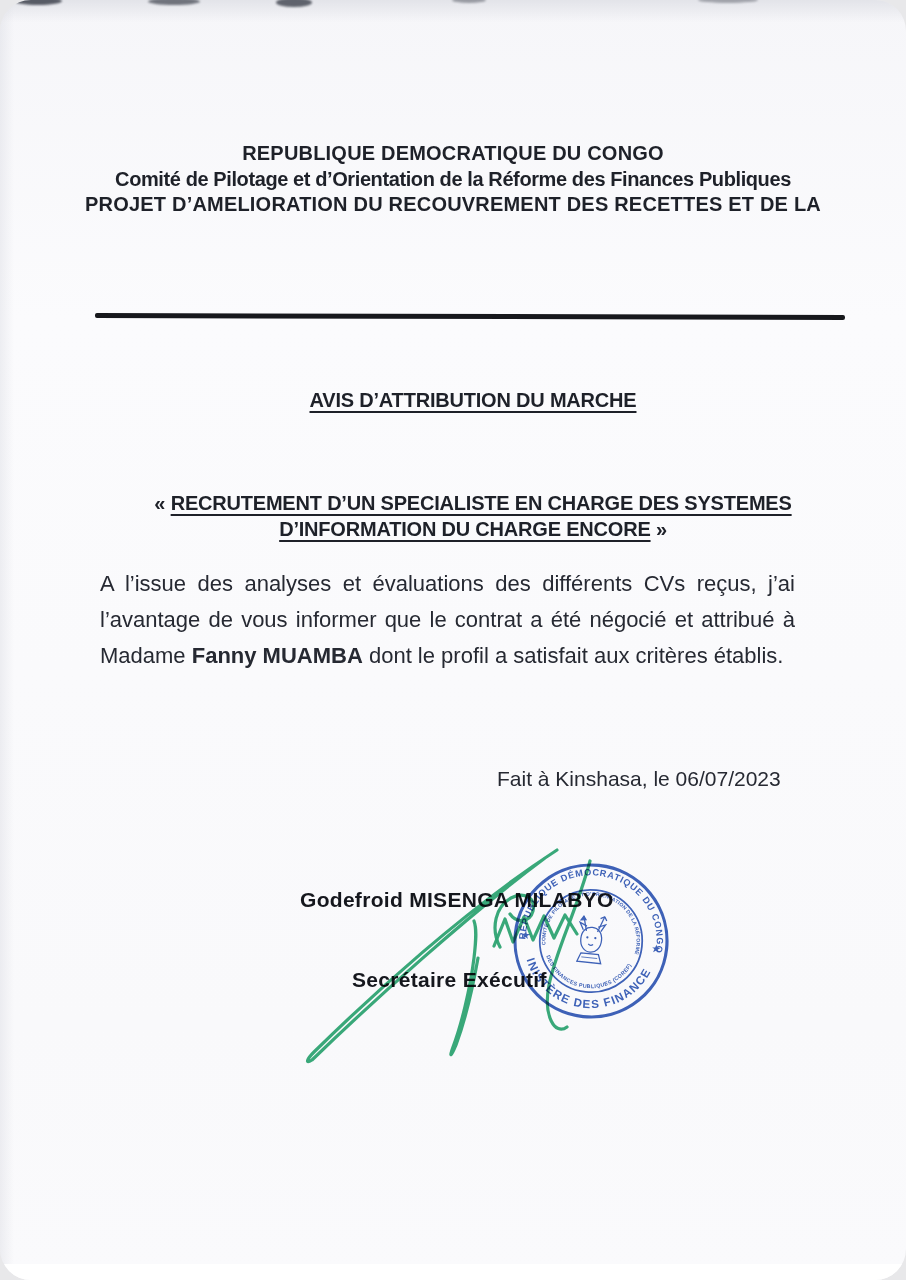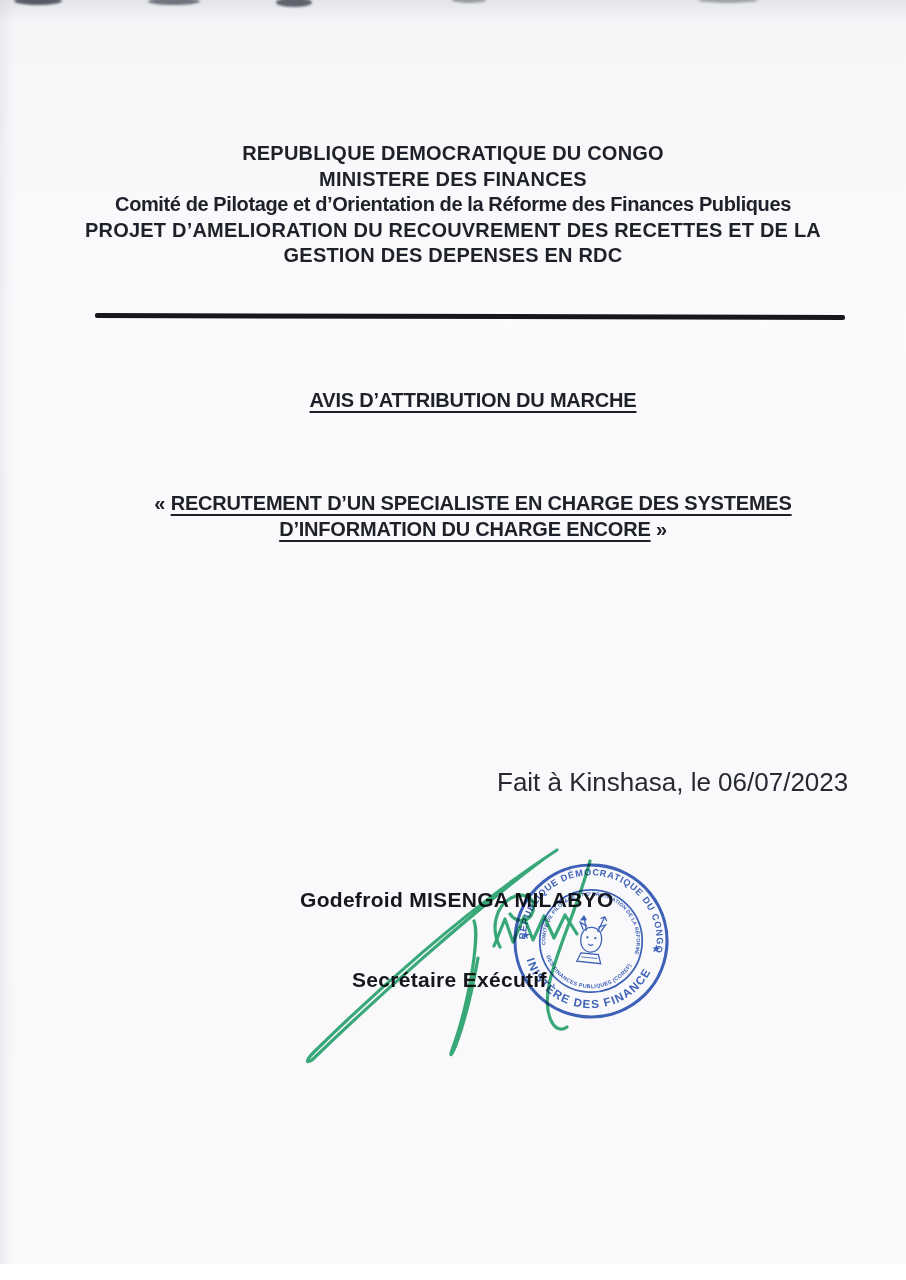--- a/index.html
+++ b/index.html
@@ -7,20 +7,21 @@
   body { font-family: "Liberation Sans", sans-serif; }
 
   #doc {
     position: relative;
     width: 906px;
     height: 1280px;
     margin: 0 auto;
     overflow: hidden;
     background: linear-gradient(180deg, #f6f6f9 0%, #fbfbfd 25%, #f9f9fb 80%, #fafafc 100%);
     color: #23262e;
+    border-radius: 31px;
   }
 
   
   .scan-top-band {
     position: absolute; left: 0; top: 0; width: 100%; height: 30px;
     background: linear-gradient(180deg, rgba(186,189,200,0.32), rgba(250,250,252,0) 75%);
   }
   .scan-left-band {
     position: absolute; left: 0; top: 0; width: 14px; height: 100%;
     background: linear-gradient(90deg, rgba(200,202,212,0.28), rgba(250,250,252,0));
@@ -53,21 +54,21 @@
 
   
   .para {
     position: absolute; left: 100px; width: 695px;
     font-size: 22px; line-height: 36px; text-align: justify; color: #262932;
   }
   .p1 { top: 566px; }
   .p2 { top: 690px; }
   .b { font-weight: bold; }
 
-  .date-line { position: absolute; left: 497px; top: 767px; font-size: 26px; color: #262932; }
+  .date-line { position: absolute; left: 497px; top: 767px; font-size: 21px; color: #262932; }
 
   .signer-name  { position: absolute; left: 300px; top: 888px; font-size: 21px; font-weight: bold; color: #15171d; letter-spacing: .3px; }
   .signer-title { position: absolute; left: 352px; top: 968px; font-size: 21px; font-weight: bold; color: #15171d; letter-spacing: .3px; }
 
   
   .sig-svg { position: absolute; left: 0; top: 0; width: 906px; height: 1280px; pointer-events: none; mix-blend-mode: multiply; }
   .sig-stroke { fill: none; stroke: #2fa874; stroke-width: 3.2; stroke-linecap: round; stroke-linejoin: round; opacity: .95; }
 
   .stamp-wrap {
     position: absolute; left: 511px; top: 861px; width: 160px; height: 160px;
@@ -85,37 +86,38 @@
   <div class="scan-left-band"></div>
   <div class="speck speck1"></div>
   <div class="speck speck2"></div>
   <div class="speck speck3"></div>
   <div class="speck speck4"></div>
   <div class="speck speck5"></div>
   <div class="scan-bottom-strip"></div>
 
   <div class="hdr">
     <div class="hdr-line hdr-bold">REPUBLIQUE DEMOCRATIQUE DU CONGO</div>
-    <div class="hdr-line hdr-bold">MINISTERE DES FINANCES</div>
     <div class="hdr-line hdr-bold tight">Comité de Pilotage et d’Orientation de la Réforme des Finances Publiques</div>
     <div class="hdr-line">PROJET D’AMELIORATION DU RECOUVREMENT DES RECETTES ET DE LA</div>
-    <div class="hdr-line">GESTION DES DEPENSES EN RDC</div>
   </div>
 
   <div class="rule"></div>
 
   <div class="title-block t1">
     <span class="u">AVIS D’ATTRIBUTION DU MARCHE</span>
   </div>
   <div class="title-block t3">
     <span>« </span><span class="u">RECRUTEMENT D’UN SPECIALISTE EN CHARGE DES SYSTEMES</span>
     <br>
     <span class="u">D’INFORMATION DU CHARGE ENCORE</span><span> »</span>
   </div>
 
+  <div class="para p1">
+    <span>A l’issue des analyses et évaluations des différents CVs reçus, j’ai l’avantage de vous informer que le contrat a été négocié et attribué à Madame </span><span class="b">Fanny MUAMBA</span><span> dont le profil a satisfait aux critères établis.</span>
+  </div>
 
   <div class="date-line">Fait à Kinshasa, le 06/07/2023</div>
   <div class="signer-name">Godefroid MISENGA MILABYO</div>
   <div class="signer-title">Secrétaire Exécutif</div>
 
   <svg class="sig-svg" viewBox="0 0 906 1280" aria-hidden="true">
     <path class="sig-stroke" d="M 557 850 C 465 910 372 995 314 1052 C 308 1058 304 1065 312 1060 C 372 1002 468 915 545 858"></path>
     <path class="sig-stroke" d="M 500 947 C 490 928 496 906 511 898 C 524 891 536 898 533 911 C 530 922 517 924 510 914"></path>
     <path class="sig-stroke" d="M 494 946 L 505 919 L 513 942 L 524 917 L 533 940 L 544 916 L 554 938 L 565 915 L 577 934"></path>
     <path class="sig-stroke" d="M 590 861 C 577 910 556 950 549 985 C 543 1016 555 1036 567 1027"></path>

